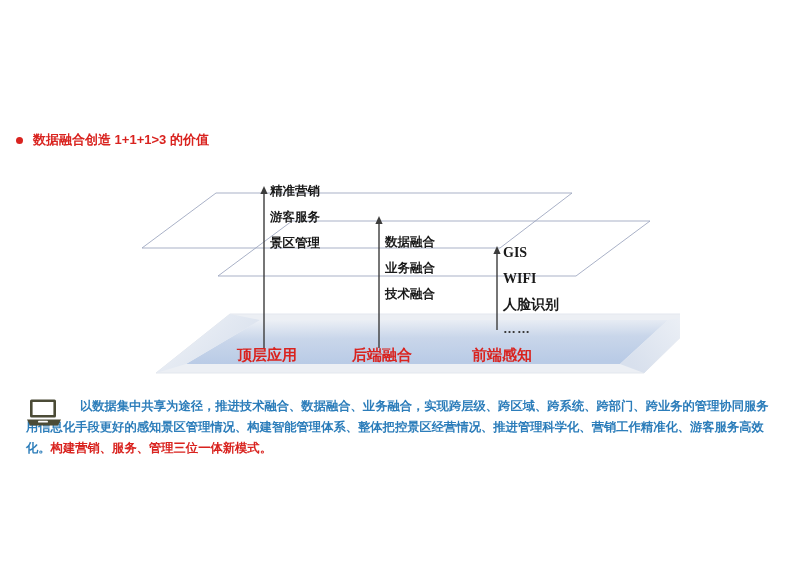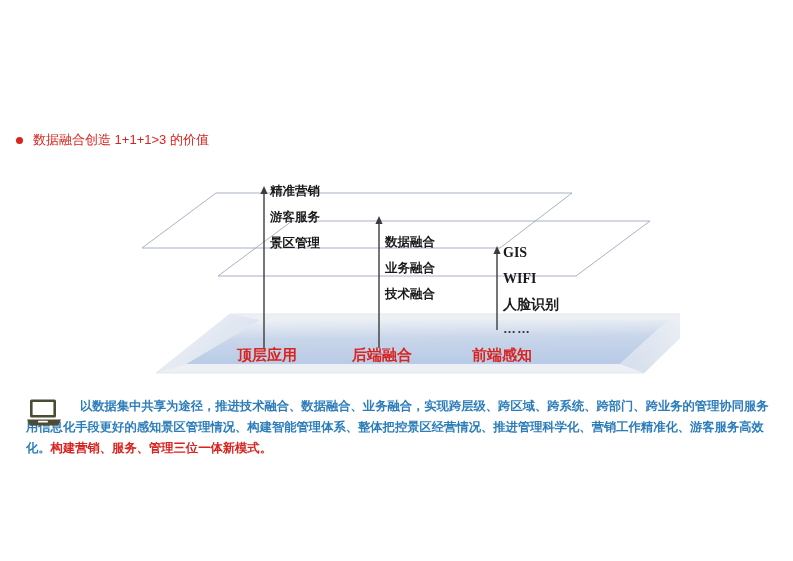--- a/index.html
+++ b/index.html
@@ -58,21 +58,21 @@
   }
   #bullet-dot {
     width: 7px;
     height: 7px;
     border-radius: 50%;
     background: #d9231f;
     flex: none;
   }
   #bullet-text {
     font-size: 13px;
-    font-weight: normal;
+    font-weight: bold;
     color: #d9231f;
     white-space: nowrap;
   }
 
   
   #diagram {
     position: absolute;
     left: 120px;
     top: 178px;
     width: 560px;

